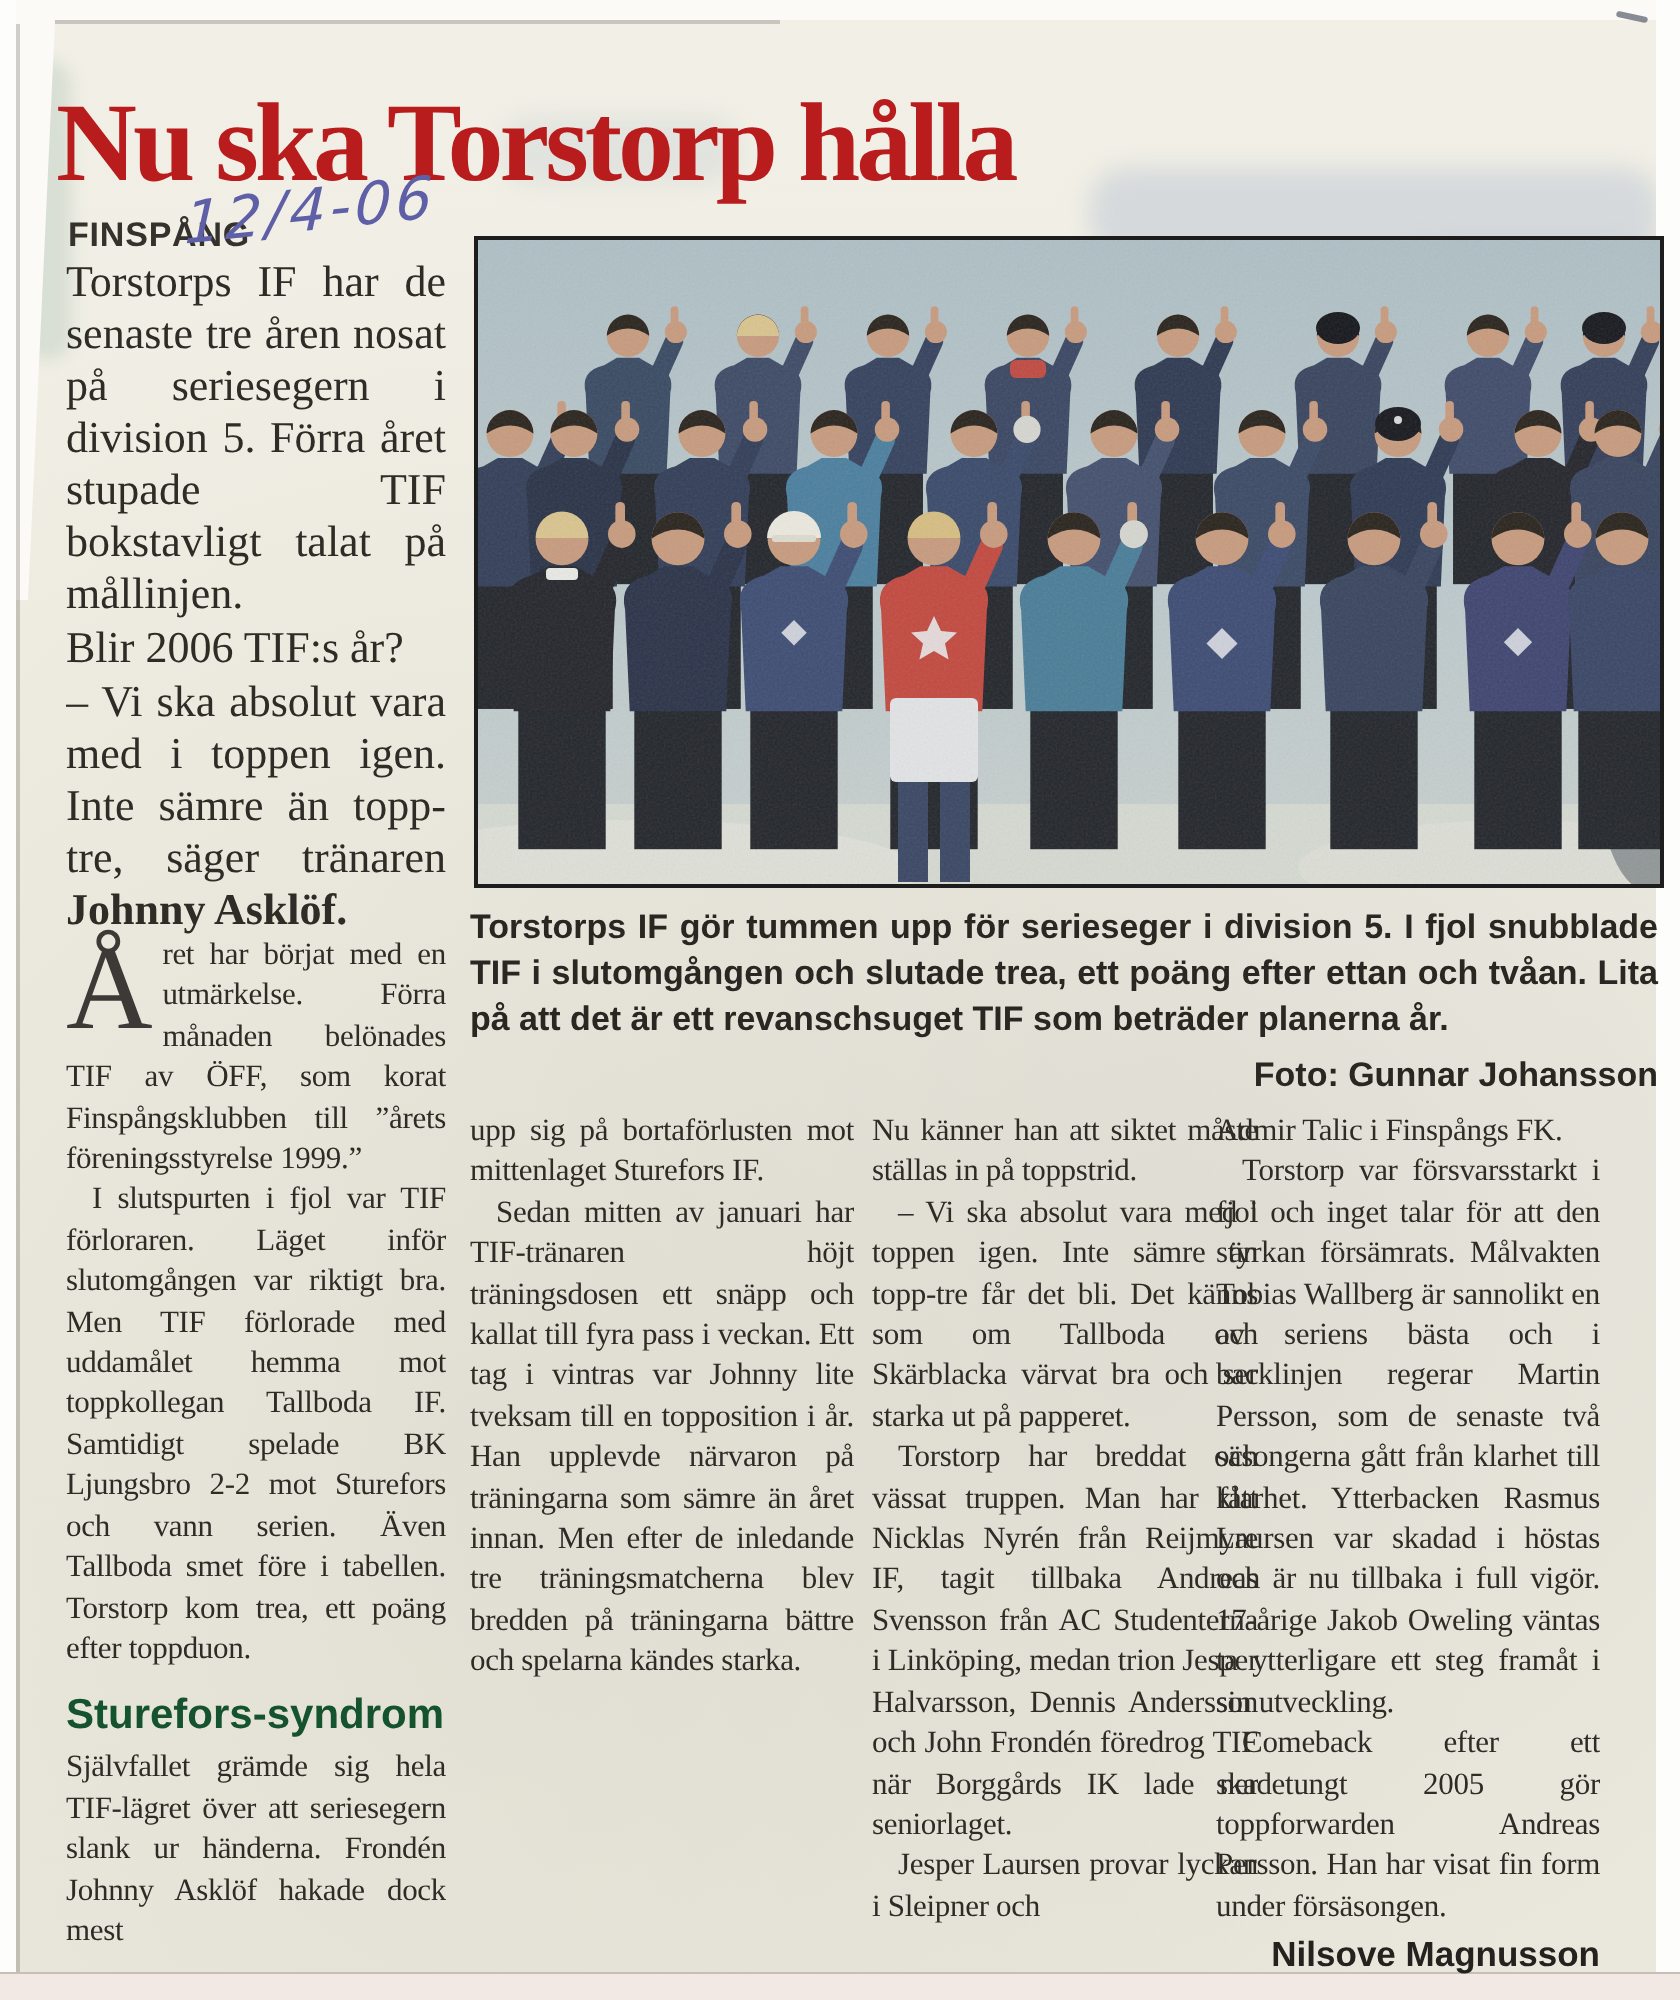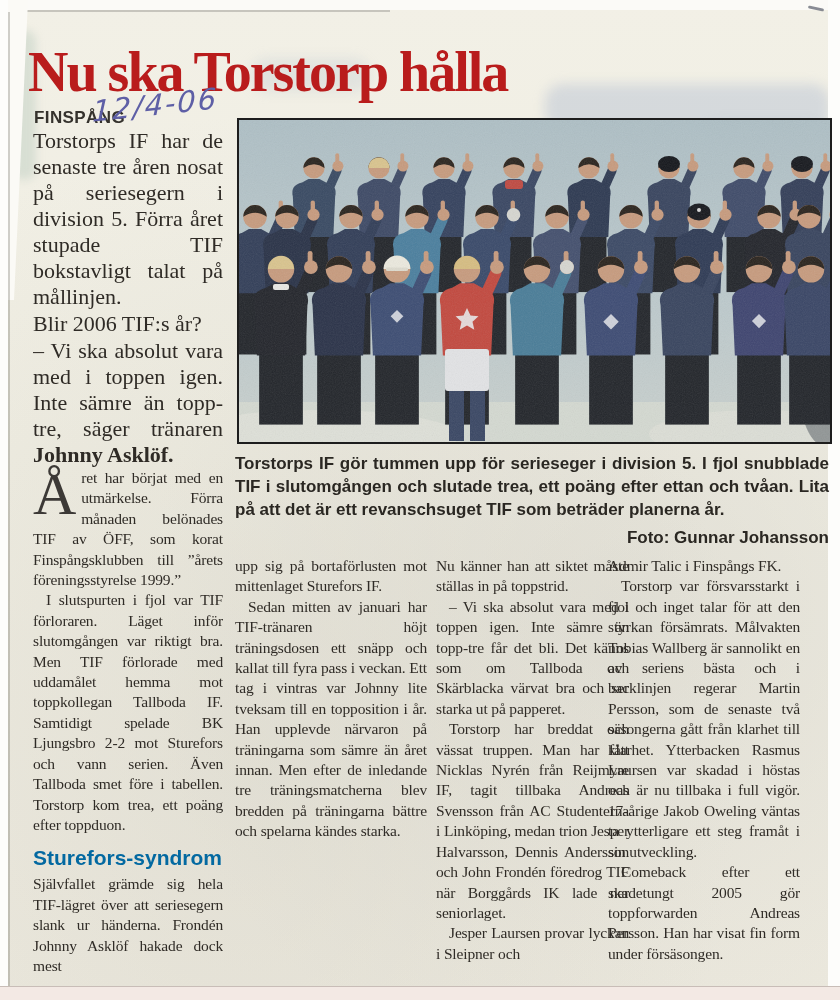--- a/index.html
+++ b/index.html
@@ -44,21 +44,21 @@
        font-size:15.5px;line-height:20.4px;letter-spacing:-0.15px;}
   .col p{margin:0;}
   .col p.ind{text-indent:13px;}
   .col1{left:33px;top:128px;width:190px;height:872px;overflow:hidden;}
   .lead{font-size:22px;line-height:26px;letter-spacing:0;}
   .lead p{margin:0;}
   .lead .q{margin-top:1px;}
   .body-start{margin-top:16px;}
   .dropcap{float:left;font-size:60px;line-height:44px;padding:4px 5px 0 0;color:#3c3936;}
   .subhead{font-family:"Liberation Sans","DejaVu Sans",sans-serif;
-         font-weight:bold;font-size:21px;line-height:24px;color:#0369a1;
+         font-weight:bold;font-size:21px;line-height:24px;color:#14532d;
          margin:11px 0 4px 0 !important;text-align:left;text-indent:0 !important;letter-spacing:0;}
   .col2{left:235px;top:556px;width:192px;height:444px;overflow:hidden;}
   .col3{left:436px;top:556px;width:193px;height:444px;overflow:hidden;}
   .col4{left:608px;top:556px;width:192px;height:444px;overflow:hidden;}
   .byline{font-family:"Liberation Sans","DejaVu Sans",sans-serif;font-weight:bold;
          font-size:17.5px;text-align:right;margin-top:3px !important;color:#24221e;letter-spacing:0;}
   
   .photo-frame{position:absolute;left:237px;top:118px;width:591px;height:322px;
          border:2px solid #1d1d1d;background:#b6c5c9;}
   .photo-frame svg{display:block;width:100%;height:100%;}
@@ -204,14 +204,15 @@
     <p>Nu känner han att siktet måste ställas in på toppstrid.</p>
     <p class="ind">– Vi ska absolut vara med i toppen igen. Inte sämre än topp-tre får det bli. Det känns som om Tallboda och Skärblacka värvat bra och ser starka ut på papperet.</p>
     <p class="ind">Torstorp har breddat och vässat truppen. Man har fått Nicklas Nyrén från Reijmyre IF, tagit tillbaka Andreas Svensson från AC Studenterna i Linköping, medan trion Jesper Halvarsson, Dennis Andersson och John Frondén föredrog TIF när Borggårds IK lade ner seniorlaget.</p>
     <p class="ind">Jesper Laursen provar lyckan i Sleipner och</p>
   </div>
 
   <div class="col col4">
     <p>Admir Talic i Finspångs FK.</p>
     <p class="ind">Torstorp var försvarsstarkt i fjol och inget talar för att den styrkan försämrats. Målvakten Tobias Wallberg är sannolikt en av seriens bästa och i backlinjen regerar Martin Persson, som de senaste två säsongerna gått från klarhet till klarhet. Ytterbacken Rasmus Laursen var skadad i höstas och är nu tillbaka i full vigör. 17-årige Jakob Oweling väntas ta ytterligare ett steg framåt i sin utveckling.</p>
     <p class="ind">Comeback efter ett skadetungt 2005 gör toppforwarden Andreas Persson. Han har visat fin form under försäsongen.</p>
+    <p class="byline">Nilsove Magnusson</p>
   </div>
 </div>
 
 </body></html>

